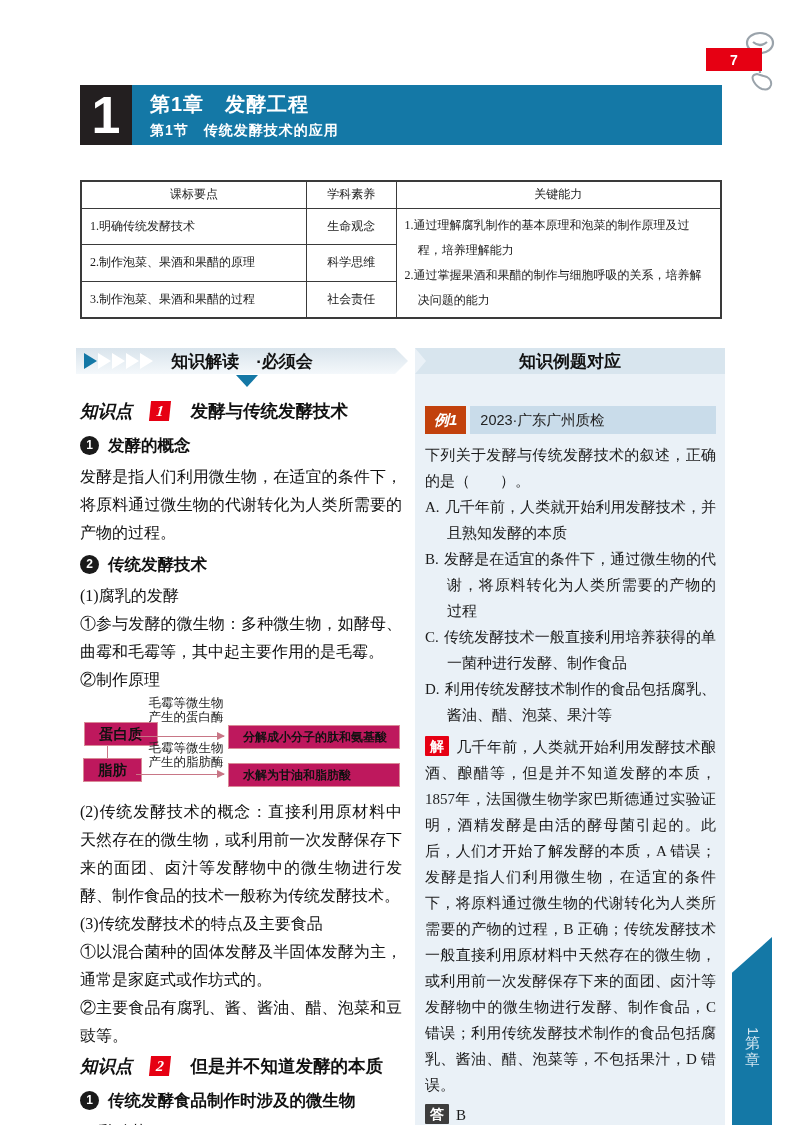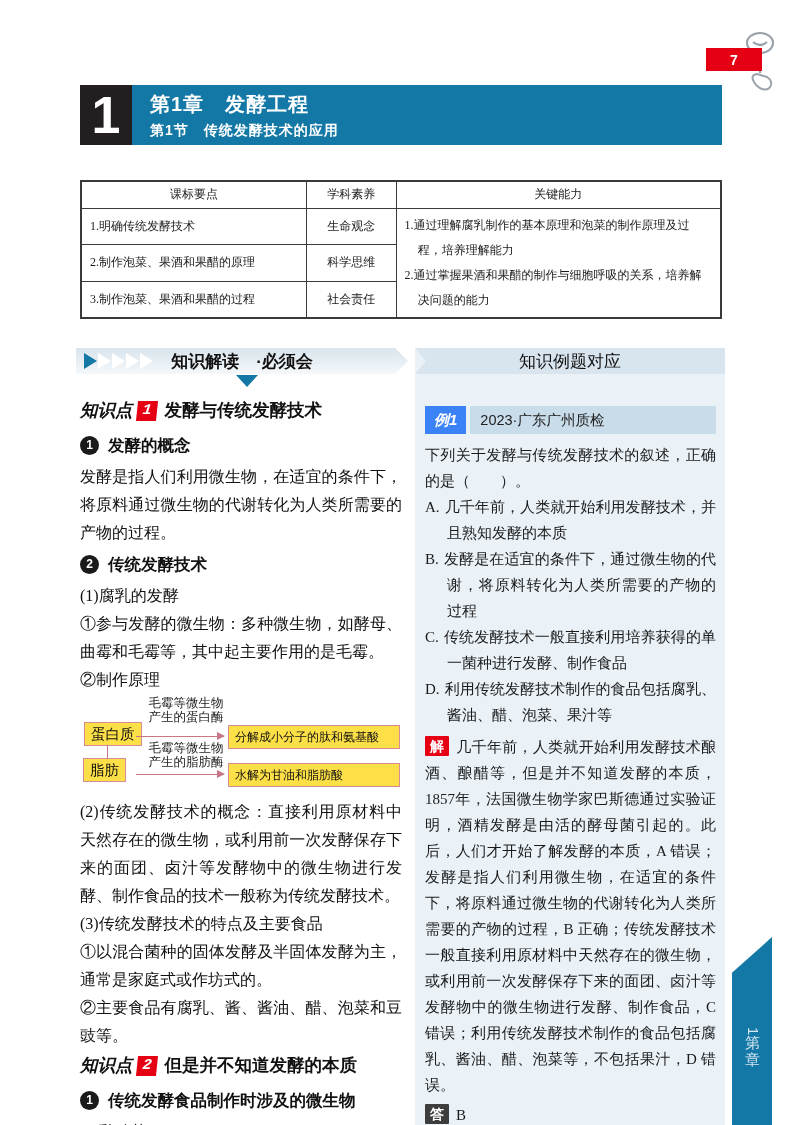--- a/index.html
+++ b/index.html
@@ -55,58 +55,58 @@
     border-top:12px solid #1478a6; }
   .sec-tri.left-pos { left:236px; top:375px; }
   .sec-tri.right-pos { left:559px; top:375px; }
 
   
   .right-panel { position:absolute; left:415px; top:348px; width:310px; min-height:714px;
     background:#eaf1f7; padding-bottom:14px; }
   .right-panel-header { height:26px; background:#d8e5ee;
     clip-path:polygon(0 0,100% 0,100% 100%,0 100%,11px 50%);
     display:flex; align-items:center; justify-content:center;
-    font-family:"Liberation Sans",sans-serif; font-weight:normal; font-size:17px; color:#111; }
+    font-family:"Liberation Sans",sans-serif; font-weight:bold; font-size:17px; color:#111; }
   .right-content { padding:32px 9px 0 10px; font-size:15px; line-height:26px; color:#1a1a1a;
     text-align:justify; }
   .example-head { display:flex; align-items:stretch; margin-bottom:8px; }
-  .example-tag { background:#3b82f6; color:#ffffff; font-family:"Liberation Sans",sans-serif;
+  .example-tag { background:#c2410c; color:#ffffff; font-family:"Liberation Sans",sans-serif;
     font-weight:bold; font-style:italic; font-size:15px; padding:1px 9px;
     display:flex; align-items:center; }
   .example-src { flex:1; background:#c9dcea; margin-left:4px; display:flex; align-items:center;
     padding-left:10px; font-family:"Liberation Sans",sans-serif; font-size:14.5px; color:#222; }
   .option { padding-left:22px; text-indent:-22px; }
   .opt-label { margin-right:5px; }
   .tag-inline { display:inline-block; text-indent:0; color:#ffffff;
     font-family:"Liberation Sans",sans-serif; font-weight:bold; font-size:14px;
     padding:0 5px; line-height:20px; border-radius:1px; margin-right:7px; vertical-align:1px; }
   .tag-red { background:#e60013; }
   .tag-dark { background:#3d3d3d; }
   .solution-p { margin-top:6px; }
   .answer-p { margin-top:4px; }
 
   
   .left-col { position:absolute; left:80px; top:395px; width:322px; font-size:16px;
     line-height:28px; color:#111; text-align:justify; }
-  .kp-head { font-family:Liberation Mono, monospace; font-weight:bold; font-size:17.5px;
-    display:flex; align-items:center; margin:2px 0 6px 0; text-align:left; }
+  .kp-head { font-family:Liberation Serif, serif; font-weight:bold; font-size:17.5px;
+    display:flex; align-items:center; margin:2px 0 6px 0; text-align:left;gap:13px; }
   .kp-label { font-style:italic; }
   .kp-num { background:#e60013; color:#ffffff; font-style:italic; font-size:15px;
     width:20px; height:20px; display:inline-flex; align-items:center; justify-content:center;
     margin:0 8px 0 4px; transform:skewX(-6deg); }
   .sub-head { font-family:"Liberation Sans",sans-serif; font-weight:bold; font-size:16.5px;
     display:flex; align-items:center; margin:3px 0 4px 0; text-align:left; }
   .circ-num { background:#1a1a1a; color:#ffffff; border-radius:50%; width:19px; height:19px;
     font-size:12px; display:inline-flex; align-items:center; justify-content:center;
     margin-right:9px; font-style:normal; }
 
   
   .diagram { position:relative; height:96px; margin:4px 0 4px 0; text-align:left; }
-  .dbox { position:absolute; border:1px solid #d98a97; background:#fde047; font-size:14.5px;
-    line-height:20px; padding:1px 6px; white-space:nowrap; }
+  .dbox { position:absolute; border:1px solid #d98a97; background:#be185d; font-size:14.5px;
+    line-height:20px; padding:1px 14px; white-space:nowrap;font-weight:bold; }
   .dbox.result { font-size:12px; width:172px; text-align:left; }
   .dlabel { position:absolute; width:96px; font-size:12.5px; line-height:14px;
     text-align:center; color:#222; }
   .darrow { position:absolute; height:1px; background:#c87686; }
   .darrow::after { content:""; position:absolute; right:-1px; top:-4px;
     border-left:8px solid #c87686; border-top:4px solid transparent; border-bottom:4px solid transparent; }
   .dvline { position:absolute; width:1px; background:#c87686; }
 
   
   .side-tab { position:absolute; right:28px; top:937px; width:40px; height:188px;

